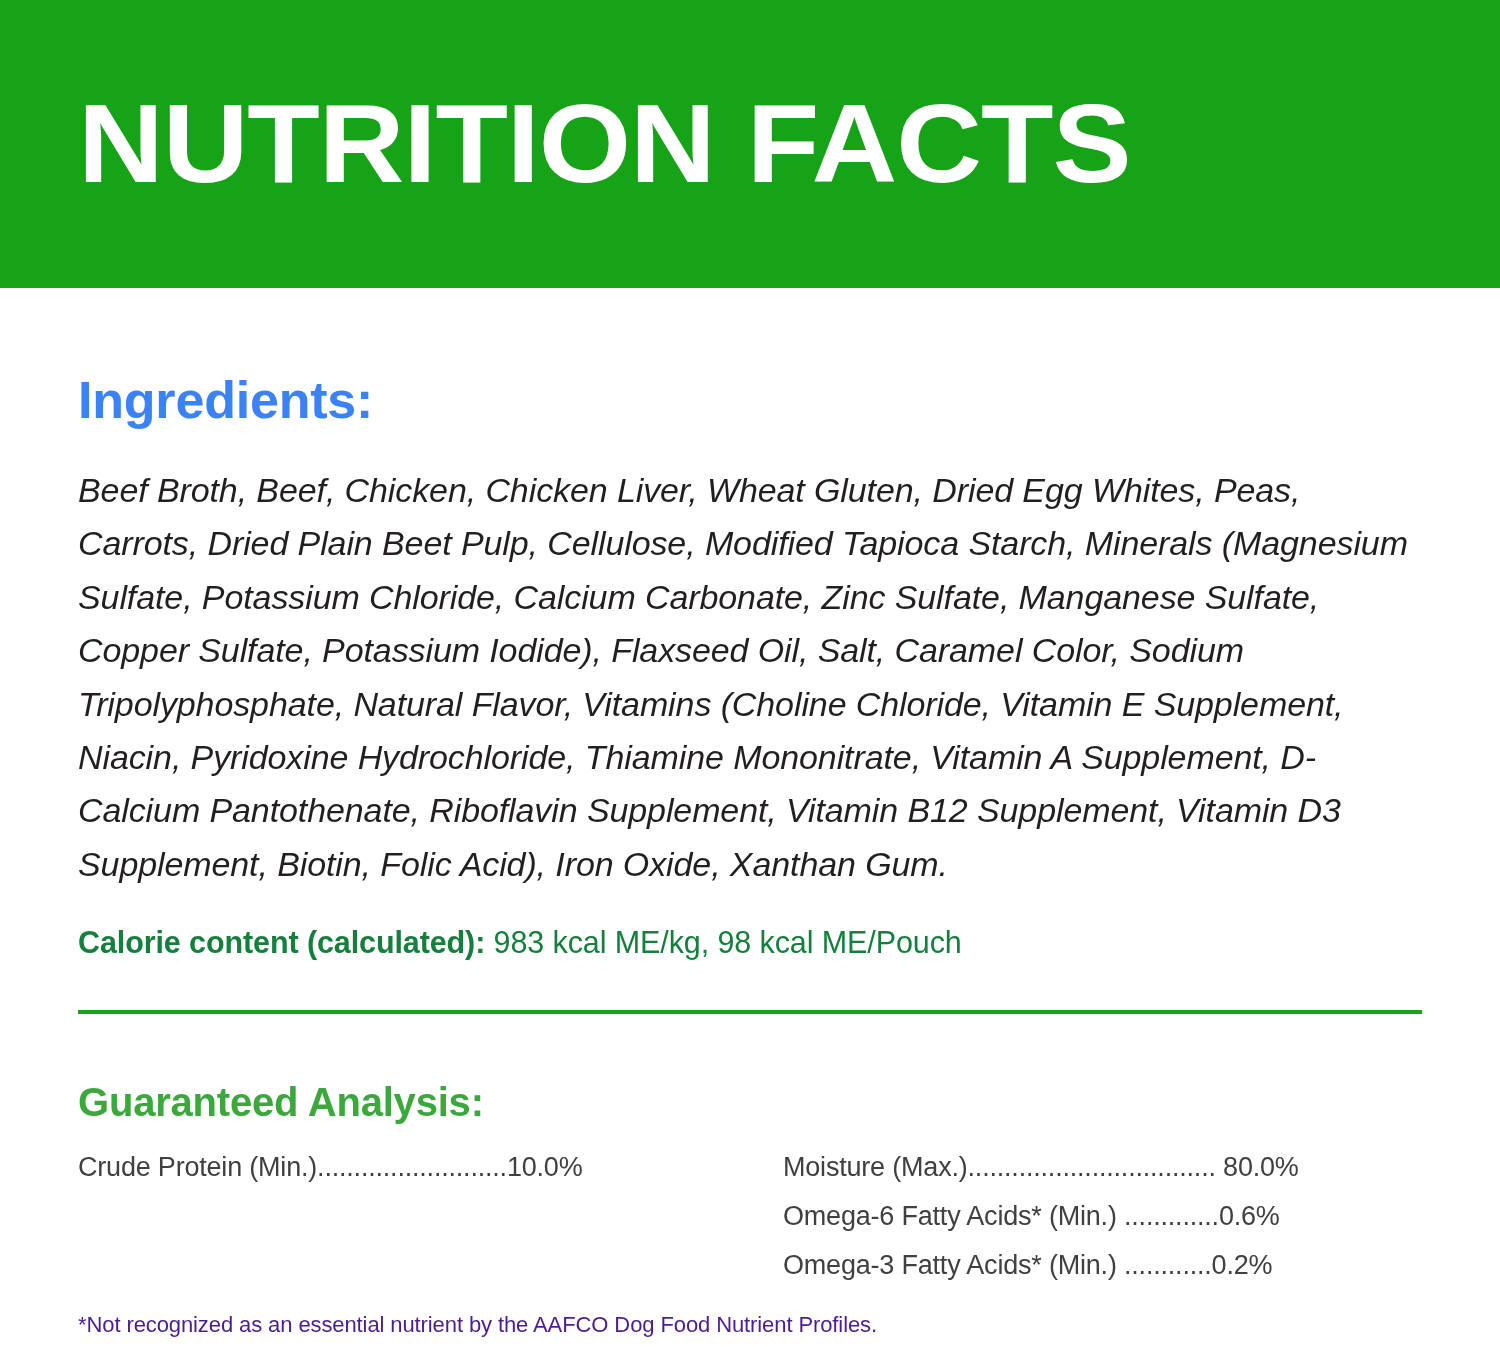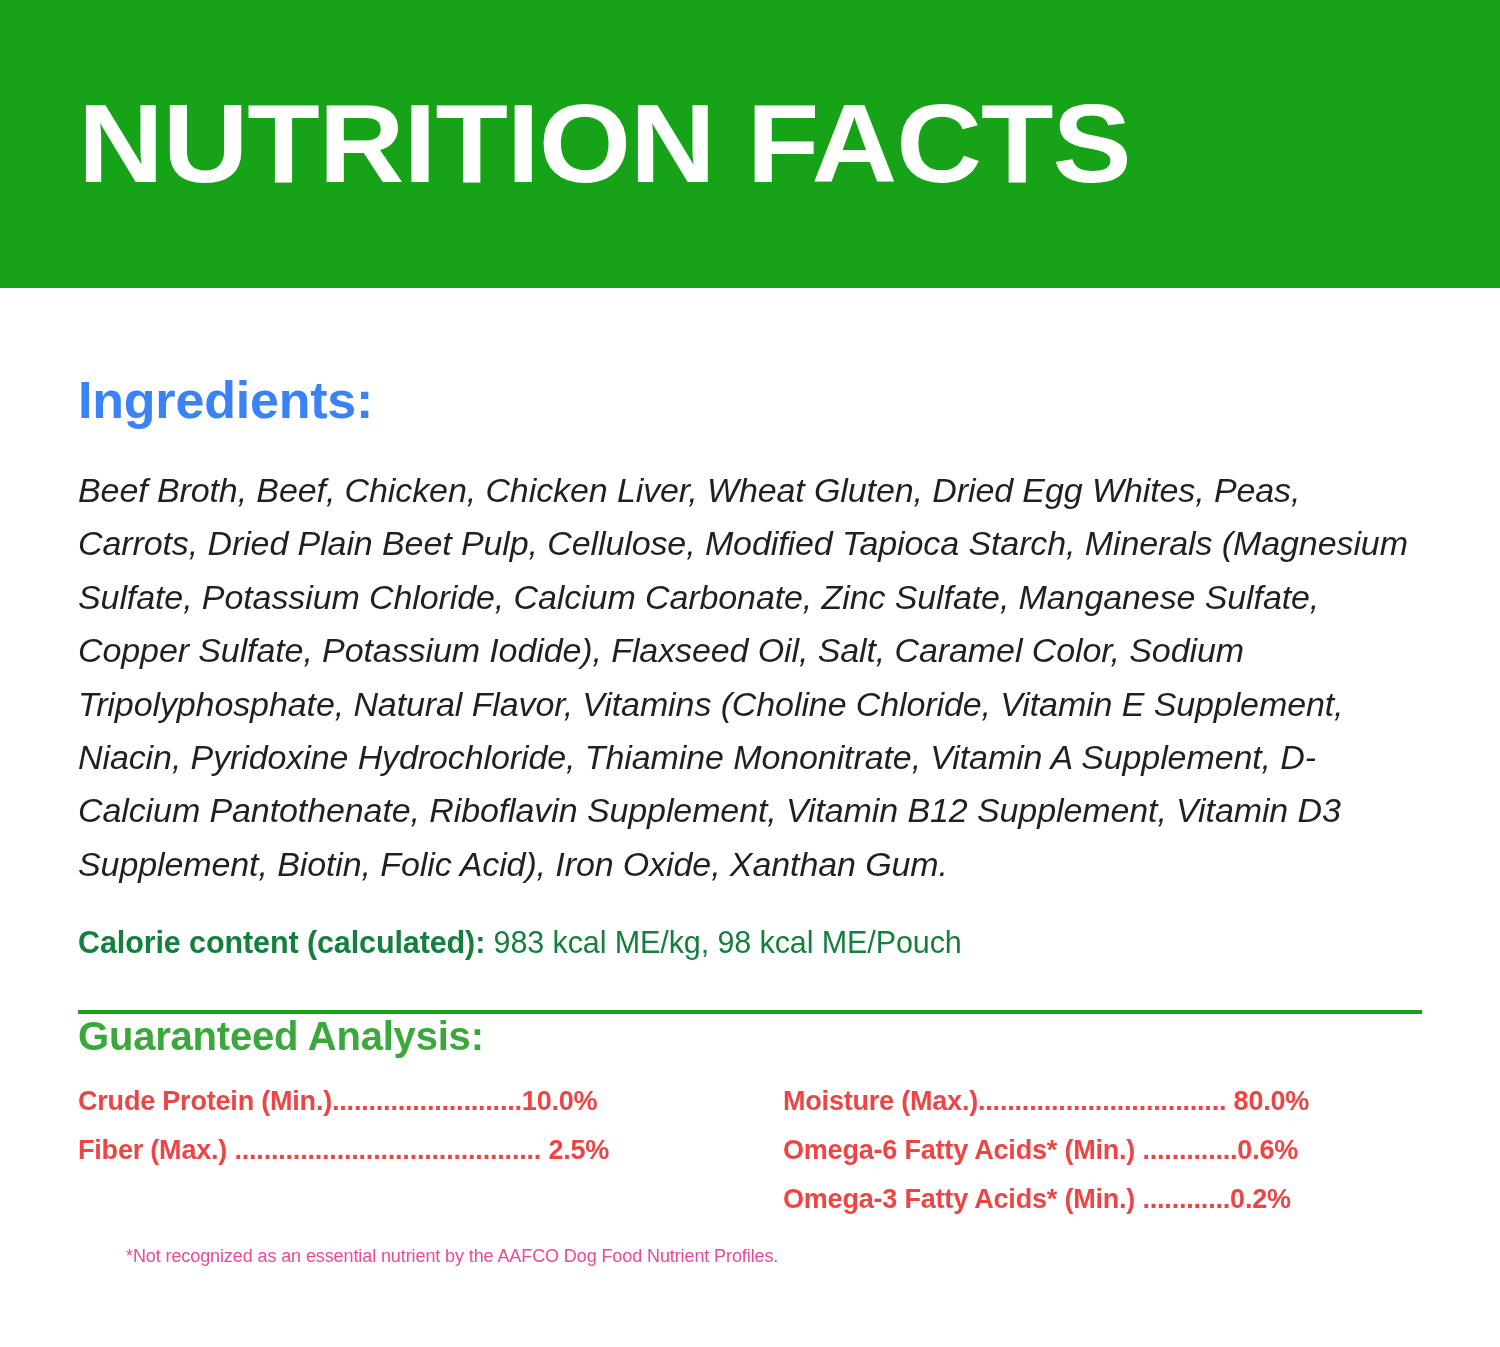--- a/index.html
+++ b/index.html
@@ -78,50 +78,49 @@
   
   .divider {
     margin: 50px 0 0 0;
     width: 100%;
     height: 4px;
     background: #17a318;
   }
 
   
   .ga-wrap {
+    padding-top: 66px;
   }
   .ga-heading {
     color: #3aa83a;
     font-size: 40px;
     font-weight: 700;
     margin: 0 0 18px 0;
     letter-spacing: -0.2px;
   }
   .ga-grid {
     display: grid;
     grid-template-columns: 705px 1fr;
     column-gap: 0px;
     row-gap: 0px;
     max-width: 1350px;
   }
   .ga-row {
     font-size: 27px;
-    color: #ef4444;
+    color: #404040;
     line-height: 1.82;
     white-space: nowrap;
     letter-spacing: -0.2px;
-    font-weight: bold;
   }
   .ga-col-right .ga-row { padding-left: 0px; }
   .footnote {
     margin-top: 22px;
-    font-size: 18px;
-    color: #ec4899;
+    font-size: 22px;
+    color: #4c1d95;
     letter-spacing: -0.1px;
-    margin-left: 48px;
   }
 </style>
 </head>
 <body>
 
 <div class="page">
 
   <div class="banner">
     <div class="banner-title">NUTRITION FACTS</div>
   </div>
@@ -136,21 +135,20 @@
 
   <div class="section">
     <div class="divider"></div>
   </div>
 
   <div class="section ga-wrap">
     <h2 class="ga-heading">Guaranteed Analysis:</h2>
     <div class="ga-grid">
       <div class="ga-col-left">
         <div class="ga-row">Crude Protein (Min.)..........................10.0%</div>
-        <div class="ga-row">Fiber (Max.) .......................................... 2.5%</div>
       </div>
       <div class="ga-col-right">
         <div class="ga-row">Moisture (Max.).................................. 80.0%</div>
         <div class="ga-row">Omega-6 Fatty Acids* (Min.) .............0.6%</div>
         <div class="ga-row">Omega-3 Fatty Acids* (Min.) ............0.2%</div>
       </div>
     </div>
     <div class="footnote">*Not recognized as an essential nutrient by the AAFCO Dog Food Nutrient Profiles.</div>
   </div>
 

